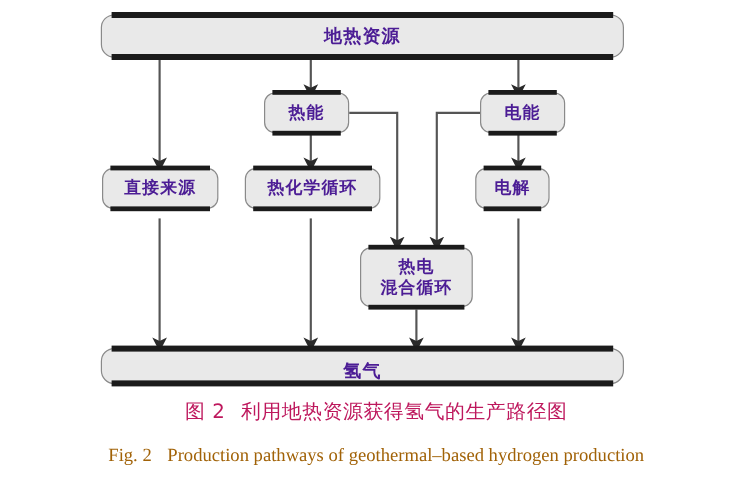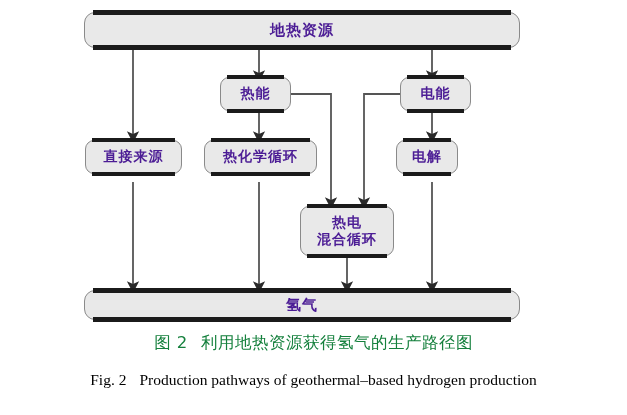--- a/index.html
+++ b/index.html
@@ -67,33 +67,33 @@
     flex-direction: column;
   }
 
   #cap-cn {
     position: absolute;
     left: 0;
     top: 332px;
     width: 627px;
     text-align: center;
     font-size: 16.5px;
-    color: #15803d;
+    color: #be185d;
     font-family: "DejaVu Sans", "Liberation Sans", sans-serif;
     letter-spacing: 0.5px;
   }
   #cap-cn .cap-num { margin-right: 13px; }
   #cap-en {
     position: absolute;
     left: 0;
     top: 371px;
     width: 627px;
     text-align: center;
     font-size: 15.5px;
-    color: #000000;
+    color: #a16207;
     font-family: "Liberation Serif", "DejaVu Serif", serif;
   }
   #cap-en .cap-num { margin-right: 13px; }
 </style>
 </head>
 <body>
 
 <div id="page">
 
   <svg id="flow-svg" viewBox="0 0 627 330" xmlns="http://www.w3.org/2000/svg">
@@ -151,21 +151,21 @@
 
   <div class="node node-small" style="left:396px; top:140px; width:62px; height:34px;">
     <span>电解</span>
   </div>
 
   <div class="node node-two-line" style="left:300px; top:206px; width:94px; height:50px;">
     <span>热电</span>
     <span>混合循环</span>
   </div>
 
-  <div class="node node-wide" style="left:84px; top:290px; width:436px; height:30px;">
+  <div class="node node-wide" style="left:84px; top:290px; width:436px; height:30px;align-items:flex-end;">
     <span>氢气</span>
   </div>
 
   <div id="cap-cn">
     <span class="cap-num">图 2</span><span>利用地热资源获得氢气的生产路径图</span>
   </div>
 
   <div id="cap-en">
     <span class="cap-num">Fig. 2</span><span>Production pathways of geothermal–based hydrogen production</span>
   </div>

